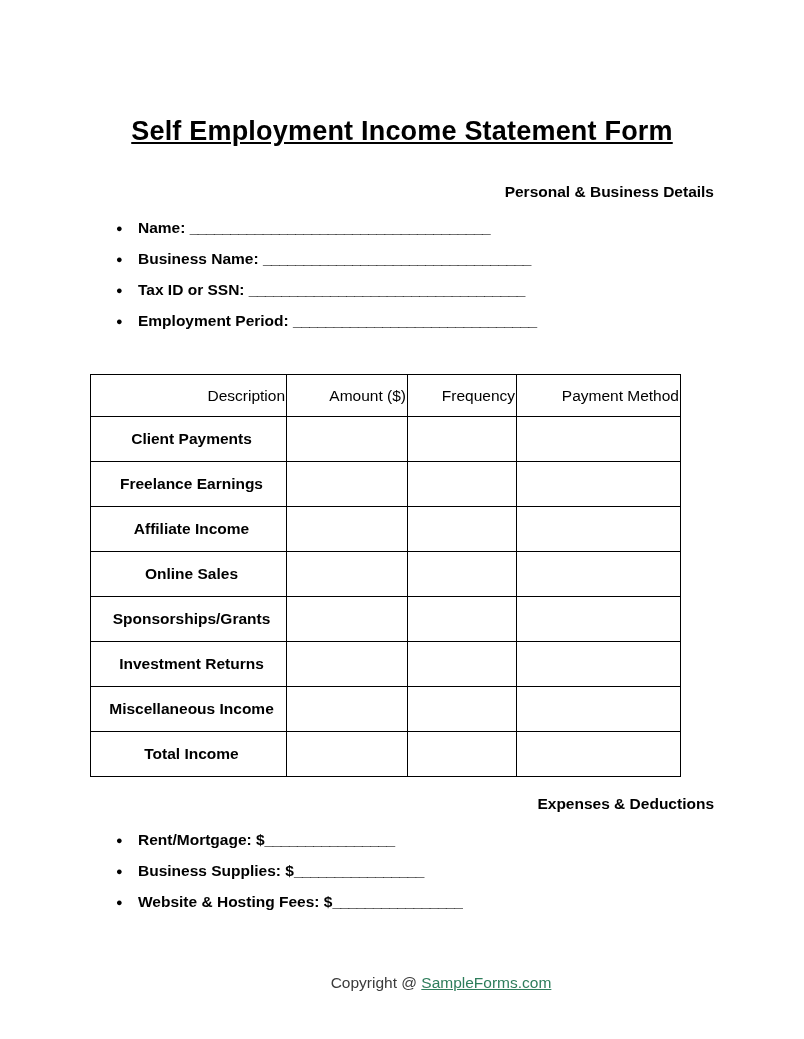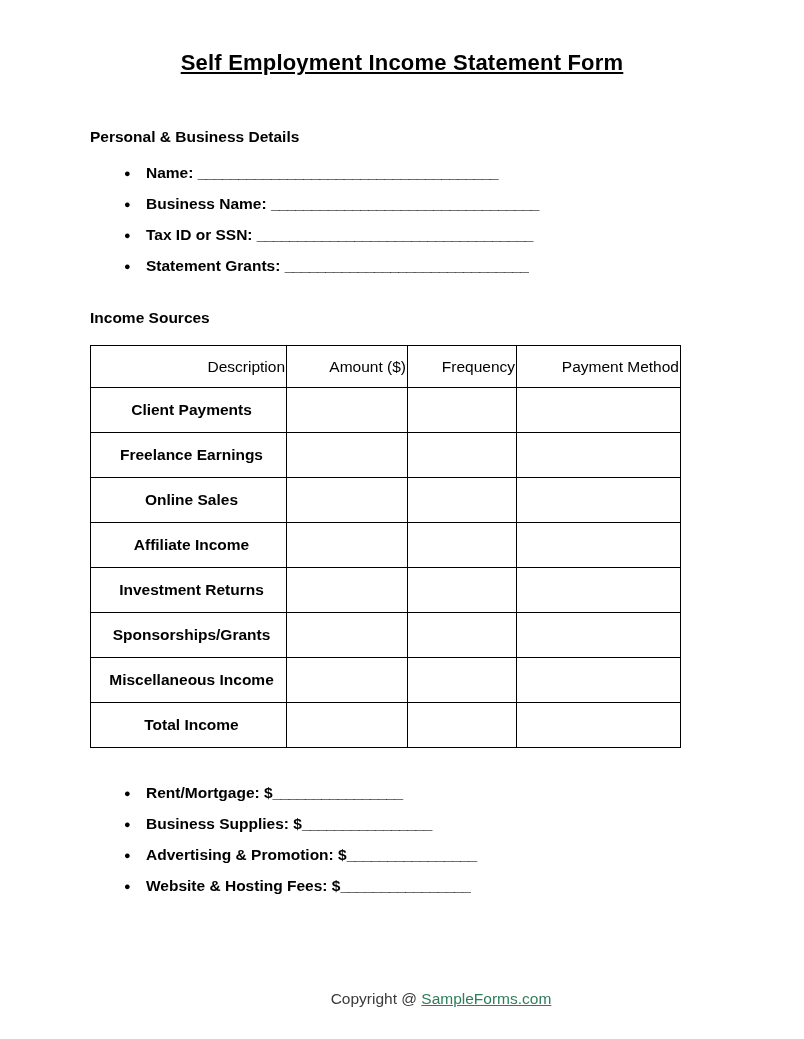--- a/index.html
+++ b/index.html
@@ -15,42 +15,43 @@
     overflow: hidden;
   }
   .page {
     position: relative;
     width: 804px;
     height: 1039px;
     box-sizing: border-box;
     padding: 0 90px;
   }
   .doc-title {
-    margin: 16px;
-    padding-top: 34px;
+    margin: 0;
+    padding-top: 116px;
     text-align: center;
-    font-size: 22px;
+    font-size: 27px;
     font-weight: bold;
     letter-spacing: 0.2px;
   }
   .doc-title span {
     text-decoration: underline;
   }
   .section-heading {
     font-size: 15.5px;
     font-weight: bold;
     margin: 0;
+    text-align: right;
   }
   .sec1 { padding-top: 36px; }
   .sec2 { padding-top: 26px; }
   .sec3 { padding-top: 18px; }
 
   ul.bullets {
     list-style: none;
-    margin: 8px;
+    margin: 0;
     padding: 0;
   }
   ul.bullets li {
     position: relative;
     font-size: 15.5px;
     font-weight: bold;
     padding-left: 48px;
     margin-top: 13px;
     white-space: nowrap;
   }
@@ -122,26 +123,25 @@
 <div class="page">
 
   <h1 class="doc-title"><span>Self Employment Income Statement Form</span></h1>
 
   <div class="sec1">
     <p class="section-heading">Personal &amp; Business Details</p>
     <ul class="bullets">
       <li><span>Name:</span> <span class="blank">_____________________________________</span></li>
       <li><span>Business Name:</span> <span class="blank">_________________________________</span></li>
       <li><span>Tax ID or SSN:</span> <span class="blank">__________________________________</span></li>
-      <li><span>Statement Grants:</span> <span class="blank">______________________________</span></li>
+      <li><span>Employment Period:</span> <span class="blank">______________________________</span></li>
     </ul>
   </div>
 
   <div class="sec2">
-    <p class="section-heading">Income Sources</p>
     <table class="income">
       <colgroup>
         <col class="col-desc">
         <col class="col-amt">
         <col class="col-freq">
         <col class="col-pay">
       </colgroup>
       <thead>
         <tr>
           <th>Description</th>
@@ -157,39 +157,39 @@
           <td></td>
           <td></td>
         </tr>
         <tr>
           <td class="rowlabel">Freelance Earnings</td>
           <td></td>
           <td></td>
           <td></td>
         </tr>
         <tr>
+          <td class="rowlabel">Affiliate Income</td>
+          <td></td>
+          <td></td>
+          <td></td>
+        </tr>
+        <tr>
           <td class="rowlabel">Online Sales</td>
           <td></td>
           <td></td>
           <td></td>
         </tr>
         <tr>
-          <td class="rowlabel">Affiliate Income</td>
+          <td class="rowlabel">Sponsorships/Grants</td>
           <td></td>
           <td></td>
           <td></td>
         </tr>
         <tr>
           <td class="rowlabel">Investment Returns</td>
-          <td></td>
-          <td></td>
-          <td></td>
-        </tr>
-        <tr>
-          <td class="rowlabel">Sponsorships/Grants</td>
           <td></td>
           <td></td>
           <td></td>
         </tr>
         <tr>
           <td class="rowlabel">Miscellaneous Income</td>
           <td></td>
           <td></td>
           <td></td>
         </tr>
@@ -197,24 +197,24 @@
           <td class="rowlabel">Total Income</td>
           <td></td>
           <td></td>
           <td></td>
         </tr>
       </tbody>
     </table>
   </div>
 
   <div class="sec3 expenses">
+    <p class="section-heading">Expenses &amp; Deductions</p>
     <ul class="bullets">
       <li><span>Rent/Mortgage: $</span><span class="blank">________________</span></li>
       <li><span>Business Supplies: $</span><span class="blank">________________</span></li>
-      <li><span>Advertising &amp; Promotion: $</span><span class="blank">________________</span></li>
       <li><span>Website &amp; Hosting Fees: $</span><span class="blank">________________</span></li>
     </ul>
   </div>
 
   <div class="footer">
     <span class="cw">Copyright @ </span><a href="#">SampleForms.com</a>
   </div>
 
 </div>
 

